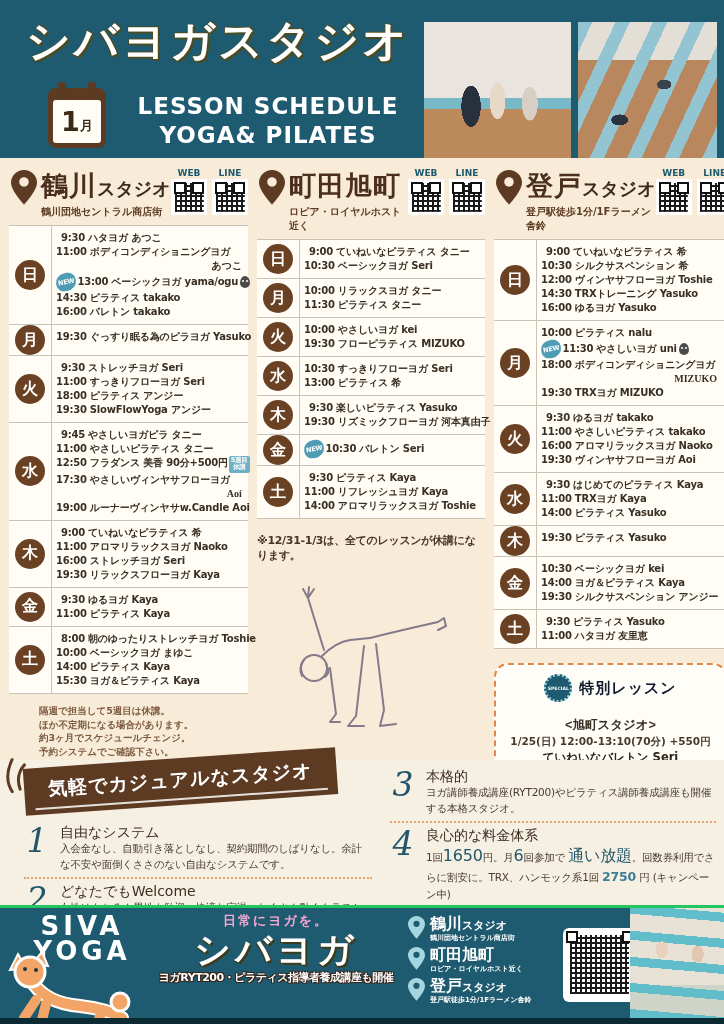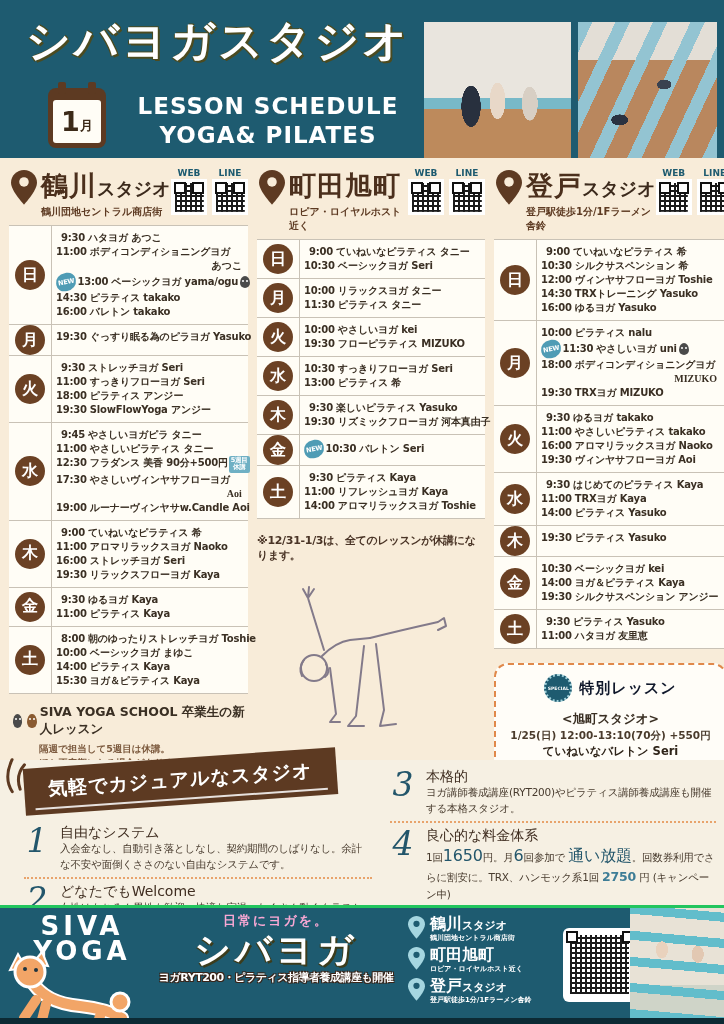--- a/index.html
+++ b/index.html
@@ -75,21 +75,21 @@
 
   .rest-note{margin-top:14px;font-size:11px;font-weight:bold;color:#4a3426;letter-spacing:-0.3px;}
 
   .illustration{position:absolute;left:252px;top:388px;width:218px;height:212px;}
 
   
   .special-box{margin-top:14px;background:#fffdf8;border:2px dashed #e0884a;border-radius:14px;padding:9px 8px 10px;text-align:center;}
   .special-title-row{display:flex;align-items:center;justify-content:center;gap:7px;margin-bottom:4px;}
   .special-badge{width:24px;height:24px;border-radius:50%;background:#1e5b70;color:#fff;font-size:4.5px;font-weight:bold;display:flex;align-items:center;justify-content:center;border:2px dotted #9fd0da;}
   .special-title{font-size:15px;font-weight:bold;color:#0f172a;letter-spacing:1px;}
-  .special-heading{font-size:12.5px;font-weight:bold;color:#3a2f23;margin-top:9px;}
+  .special-heading{font-size:12.5px;font-weight:bold;color:#3a2f23;margin-top:15px;font-family:Liberation Mono, monospace;}
   .special-line{font-size:10.5px;font-weight:bold;color:#4a3b2c;line-height:1.45;}
   .special-highlight{font-size:11.5px;font-weight:bold;color:#2f2419;line-height:1.5;}
 
   
   .features{position:absolute;left:0;top:760px;width:724px;height:145px;background:#f6f0e3;}
   .ribbon-wrap{position:absolute;left:24px;top:-2px;transform:rotate(-4deg);}
   .ribbon{position:relative;display:inline-block;background:#5d3a22;color:#fff;font-size:19px;font-weight:bold;letter-spacing:1px;padding:9px 24px 12px;}
   .ribbon::after{content:"";position:absolute;left:10px;right:10px;bottom:5px;height:2px;background:rgba(255,255,255,0.85);}
   .doodle{position:absolute;left:-22px;top:-16px;width:30px;height:40px;}
   .feat-col-left{position:absolute;left:24px;top:60px;width:348px;}
@@ -208,21 +208,21 @@
                 <div class="lesson-line"><span class="lesson-time">19:30</span><span class="lesson-text">SlowFlowYoga アンジー</span></div>
               </div>
             </div>
             <div class="day-row">
               <div class="day-badge-cell">
                 <div class="day-badge">水</div>
               </div>
               <div class="lessons">
                 <div class="lesson-line"><span class="lesson-time">9:45</span><span class="lesson-text">やさしいヨガピラ タニー</span></div>
                 <div class="lesson-line"><span class="lesson-time">11:00</span><span class="lesson-text">やさしいピラティス タニー</span></div>
-                <div class="lesson-line"><span class="lesson-time">12:30</span><span class="lesson-text">フラダンス 美香 90分+500円</span><span class="holiday-badge">5週目
+                <div class="lesson-line"><span class="lesson-time">12:50</span><span class="lesson-text">フラダンス 美香 90分+500円</span><span class="holiday-badge">5週目
 休講</span></div>
                 <div class="lesson-line"><span class="lesson-time">17:30</span><span class="lesson-text">やさしいヴィンヤサフローヨガ</span></div>
                 <div class="lesson-cont">Aoi</div>
                 <div class="lesson-line"><span class="lesson-time">19:00</span><span class="lesson-text">ルーナーヴィンヤサw.Candle Aoi</span></div>
               </div>
             </div>
             <div class="day-row">
               <div class="day-badge-cell">
                 <div class="day-badge">木</div>
               </div>
@@ -248,25 +248,20 @@
               </div>
               <div class="lessons">
                 <div class="lesson-line"><span class="lesson-time">8:00</span><span class="lesson-text">朝のゆったりストレッチヨガ Toshie</span></div>
                 <div class="lesson-line"><span class="lesson-time">10:00</span><span class="lesson-text">ベーシックヨガ まゆこ</span></div>
                 <div class="lesson-line"><span class="lesson-time">14:00</span><span class="lesson-text">ピラティス Kaya</span></div>
                 <div class="lesson-line"><span class="lesson-time">15:30</span><span class="lesson-text">ヨガ＆ピラティス Kaya</span></div>
               </div>
             </div>
           </div>
         <div class="school-note">
-          <div class="school-note-title">
-            <span class="egg egg-dark"></span>
-            <span class="egg egg-brown"></span>
-            <span>SIVA YOGA SCHOOL 卒業生の新人レッスン</span>
-          </div>
           <div class="school-note-lines" id="school-note-lines">
               <div>隔週で担当して5週目は休講。</div>
               <div>ほか不定期になる場合があります。</div>
               <div>約3ヶ月でスケジュールチェンジ。</div>
               <div>予約システムでご確認下さい。</div>
             </div>
         </div>
       </div>
 
       <div class="col col1">

